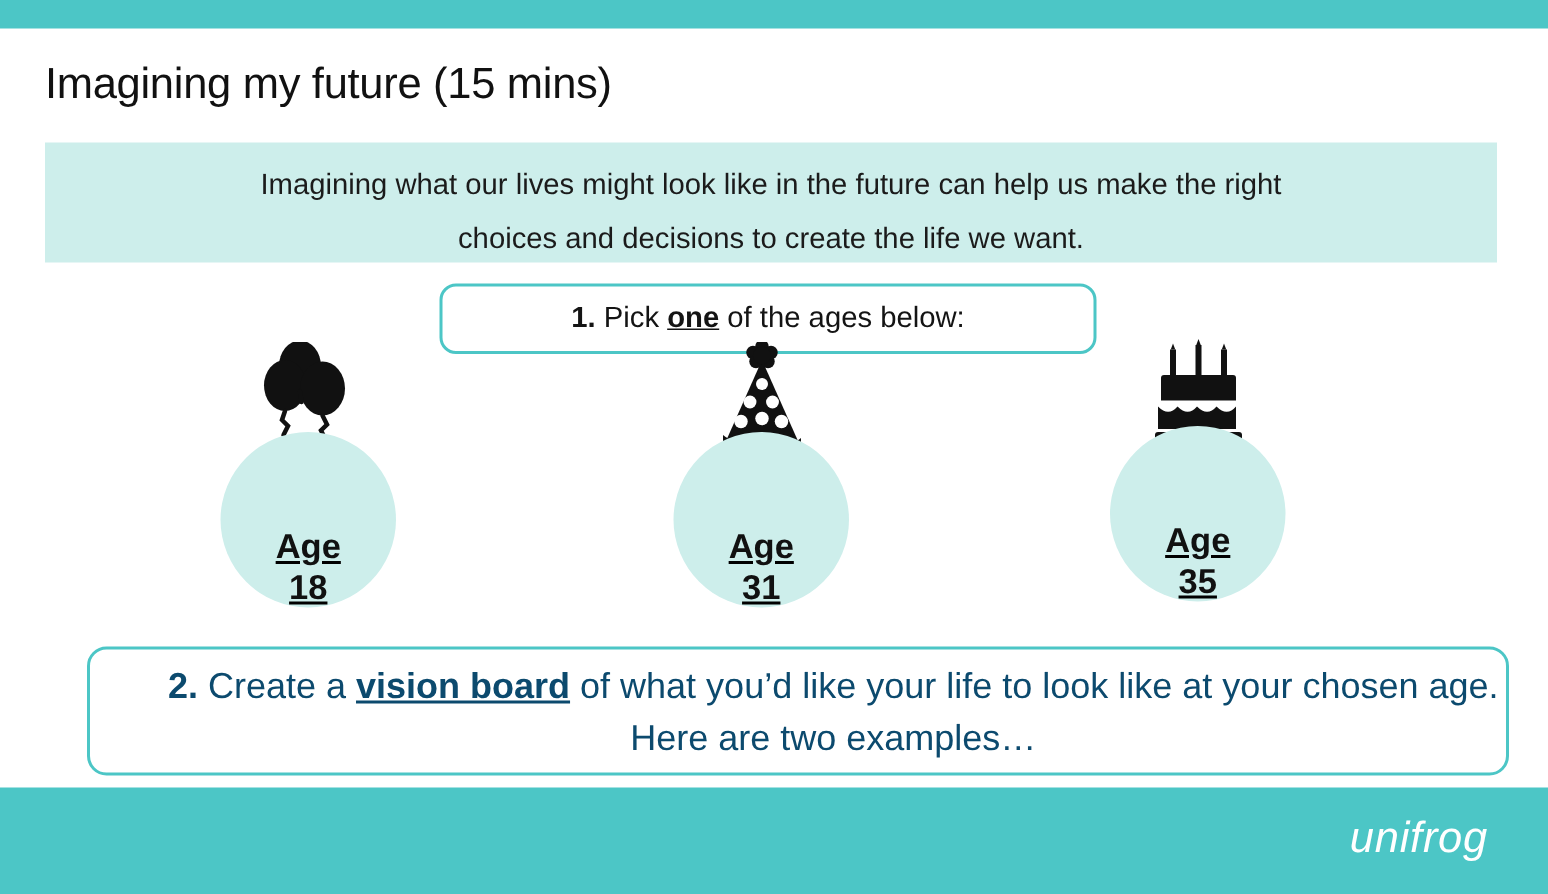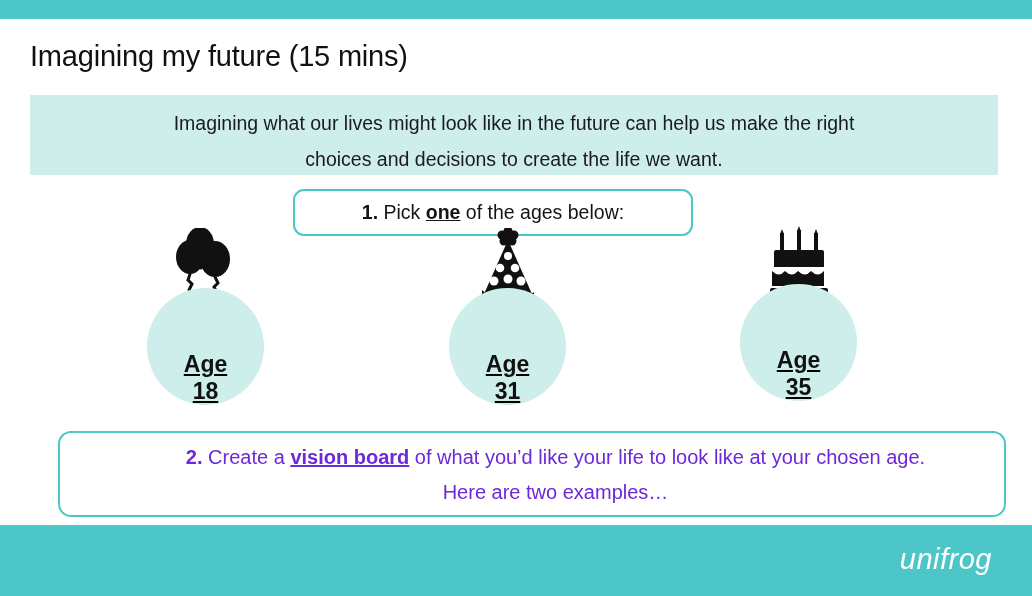--- a/index.html
+++ b/index.html
@@ -63,21 +63,21 @@
     line-height: 36px;
     color: #1b1b1b;
     font-weight: normal;
   }
 
   
   .step1-box {
     position: absolute;
     left: 293px;
     top: 189px;
-    width: 400px;
+    width: 438px;
     height: 47px;
     border: 2.5px solid #4cc6c6;
     border-radius: 11px;
     background: #ffffff;
     box-sizing: border-box;
     display: flex;
     align-items: center;
     justify-content: center;
   }
   .step1-text {
@@ -136,22 +136,22 @@
     border-radius: 13px;
     background: #ffffff;
     box-sizing: border-box;
     display: flex;
     flex-direction: column;
     align-items: center;
     justify-content: center;
     padding-top: 2px;
   }
   .step2-line {
-    font-size: 20px;
-    color: #6d28d9;
+    font-size: 24px;
+    color: #0c4a6e;
     line-height: 35px;
     white-space: nowrap;
     margin-left: 47px;
   }
   .step2-line .num { font-weight: bold; }
   .step2-line .emph { font-weight: bold; text-decoration: underline; }
 
   
   .footer-bar {
     position: absolute;

